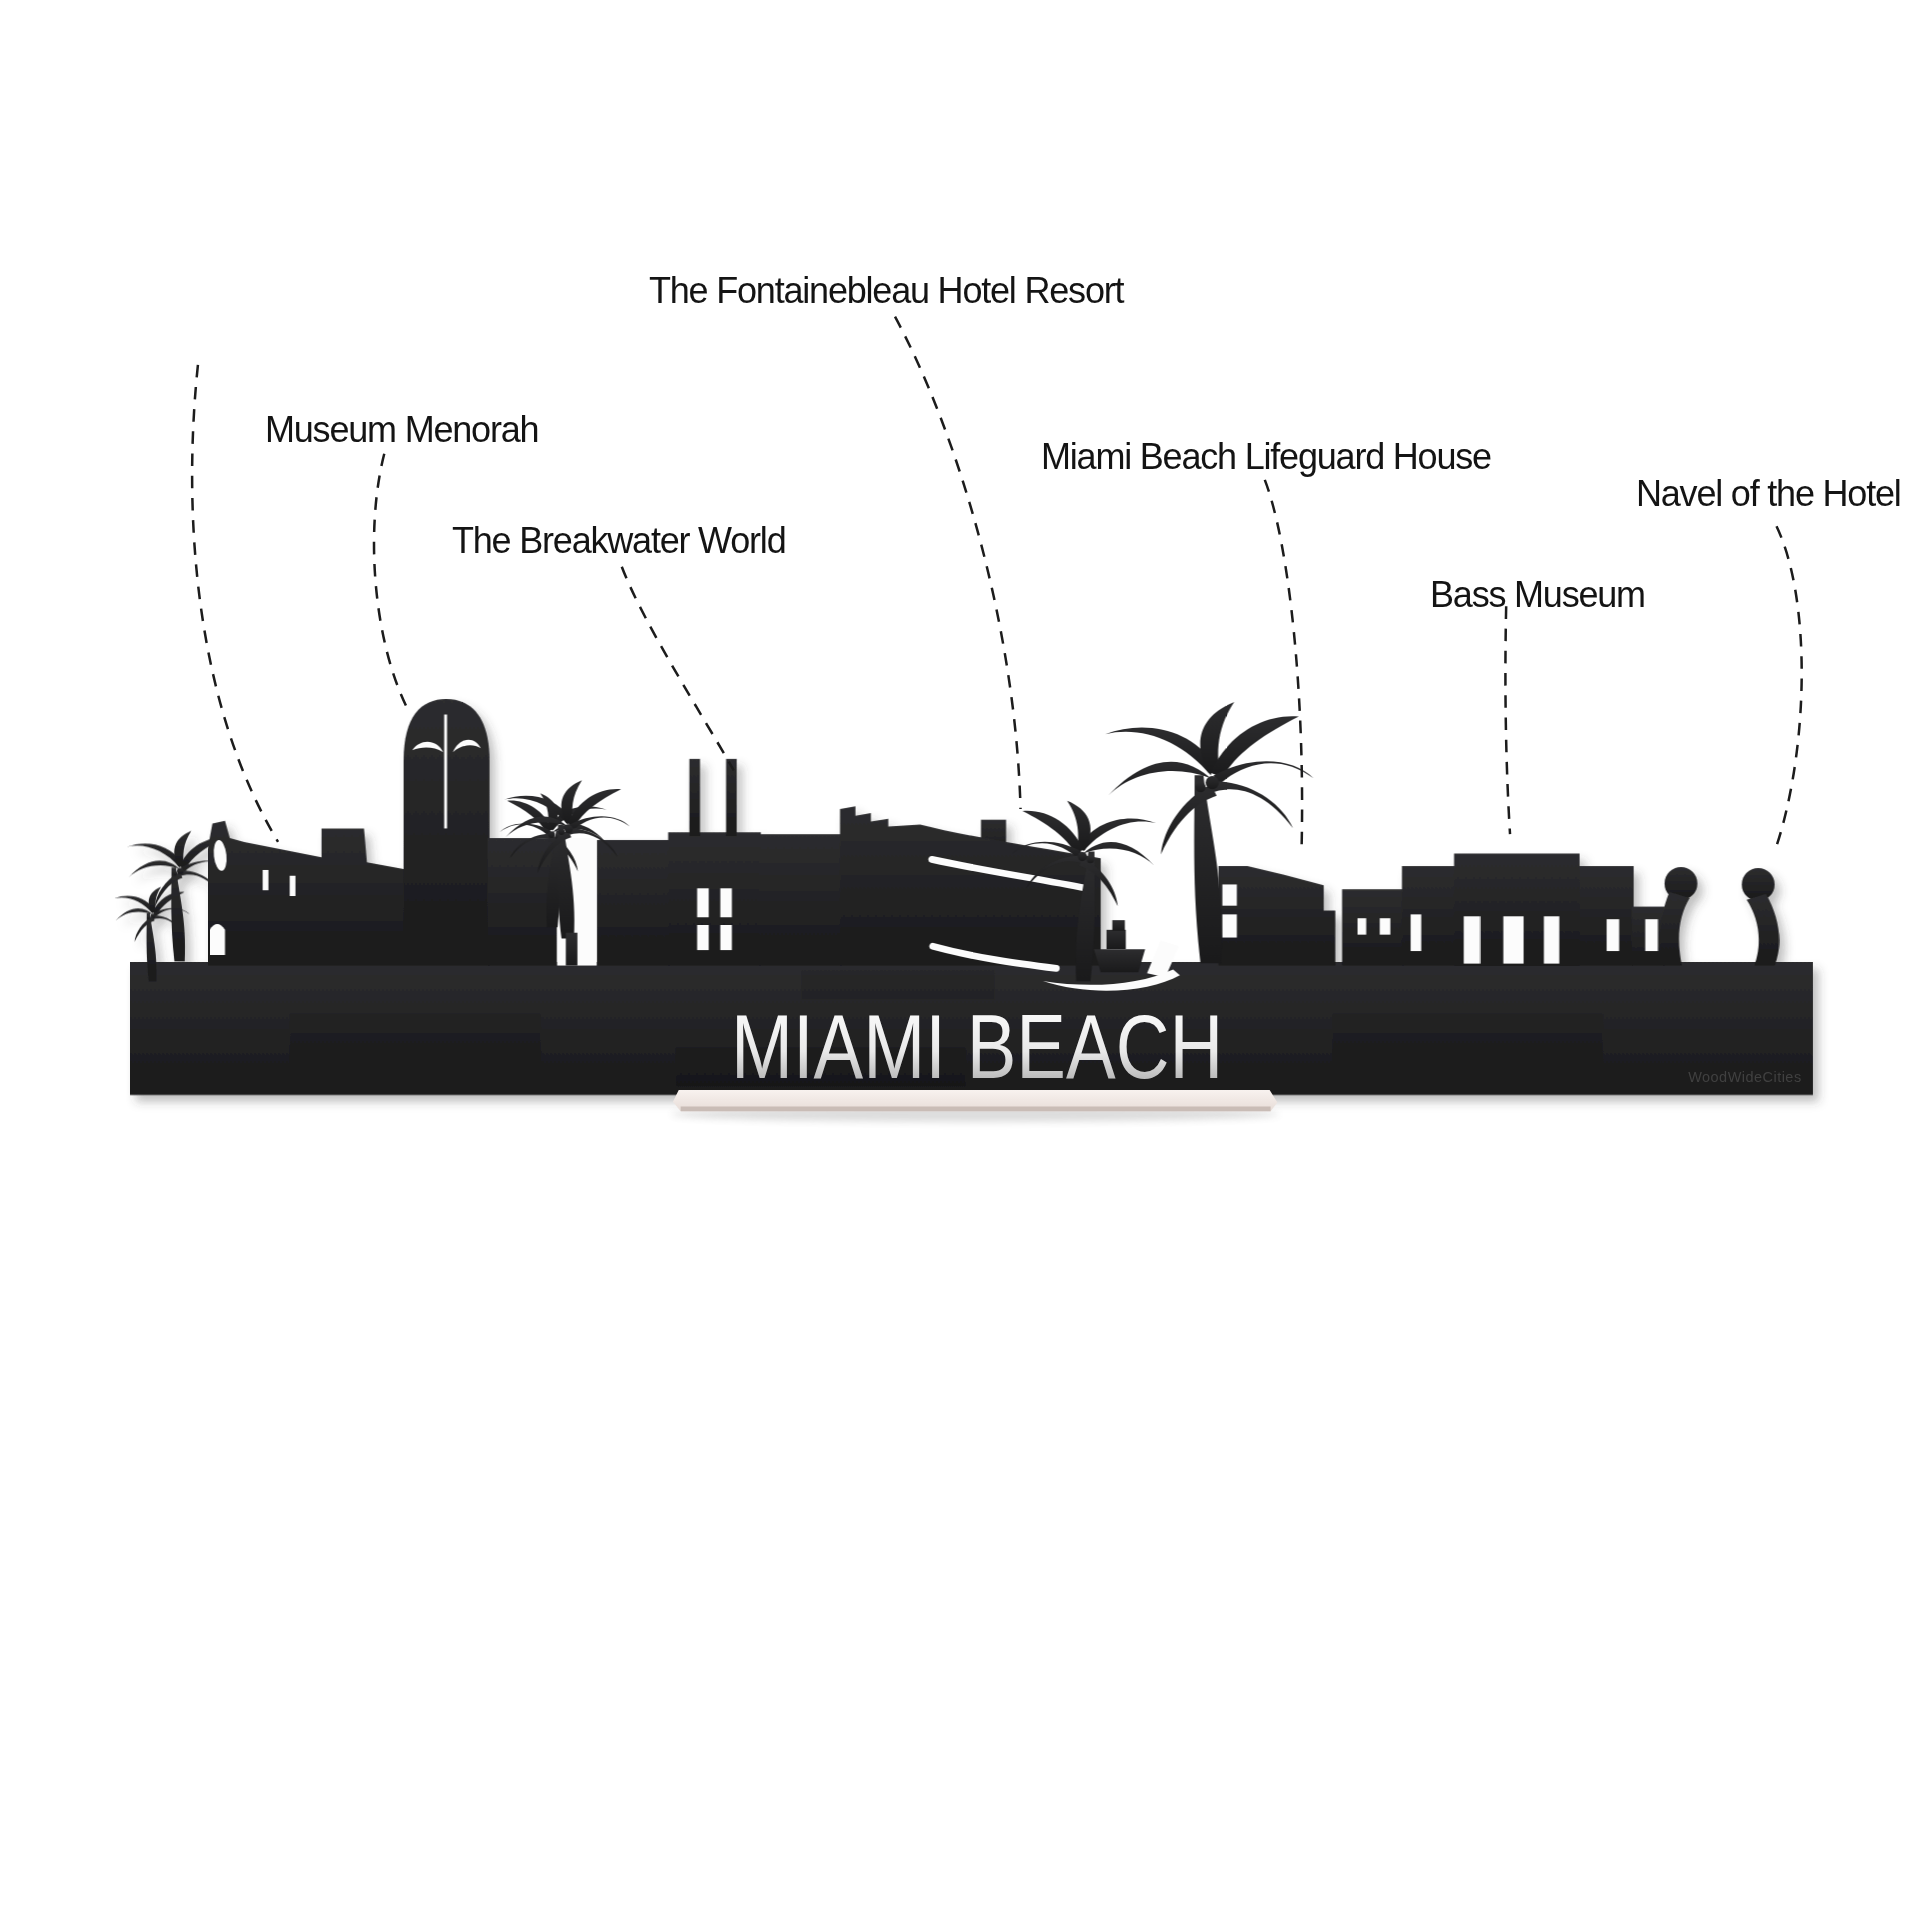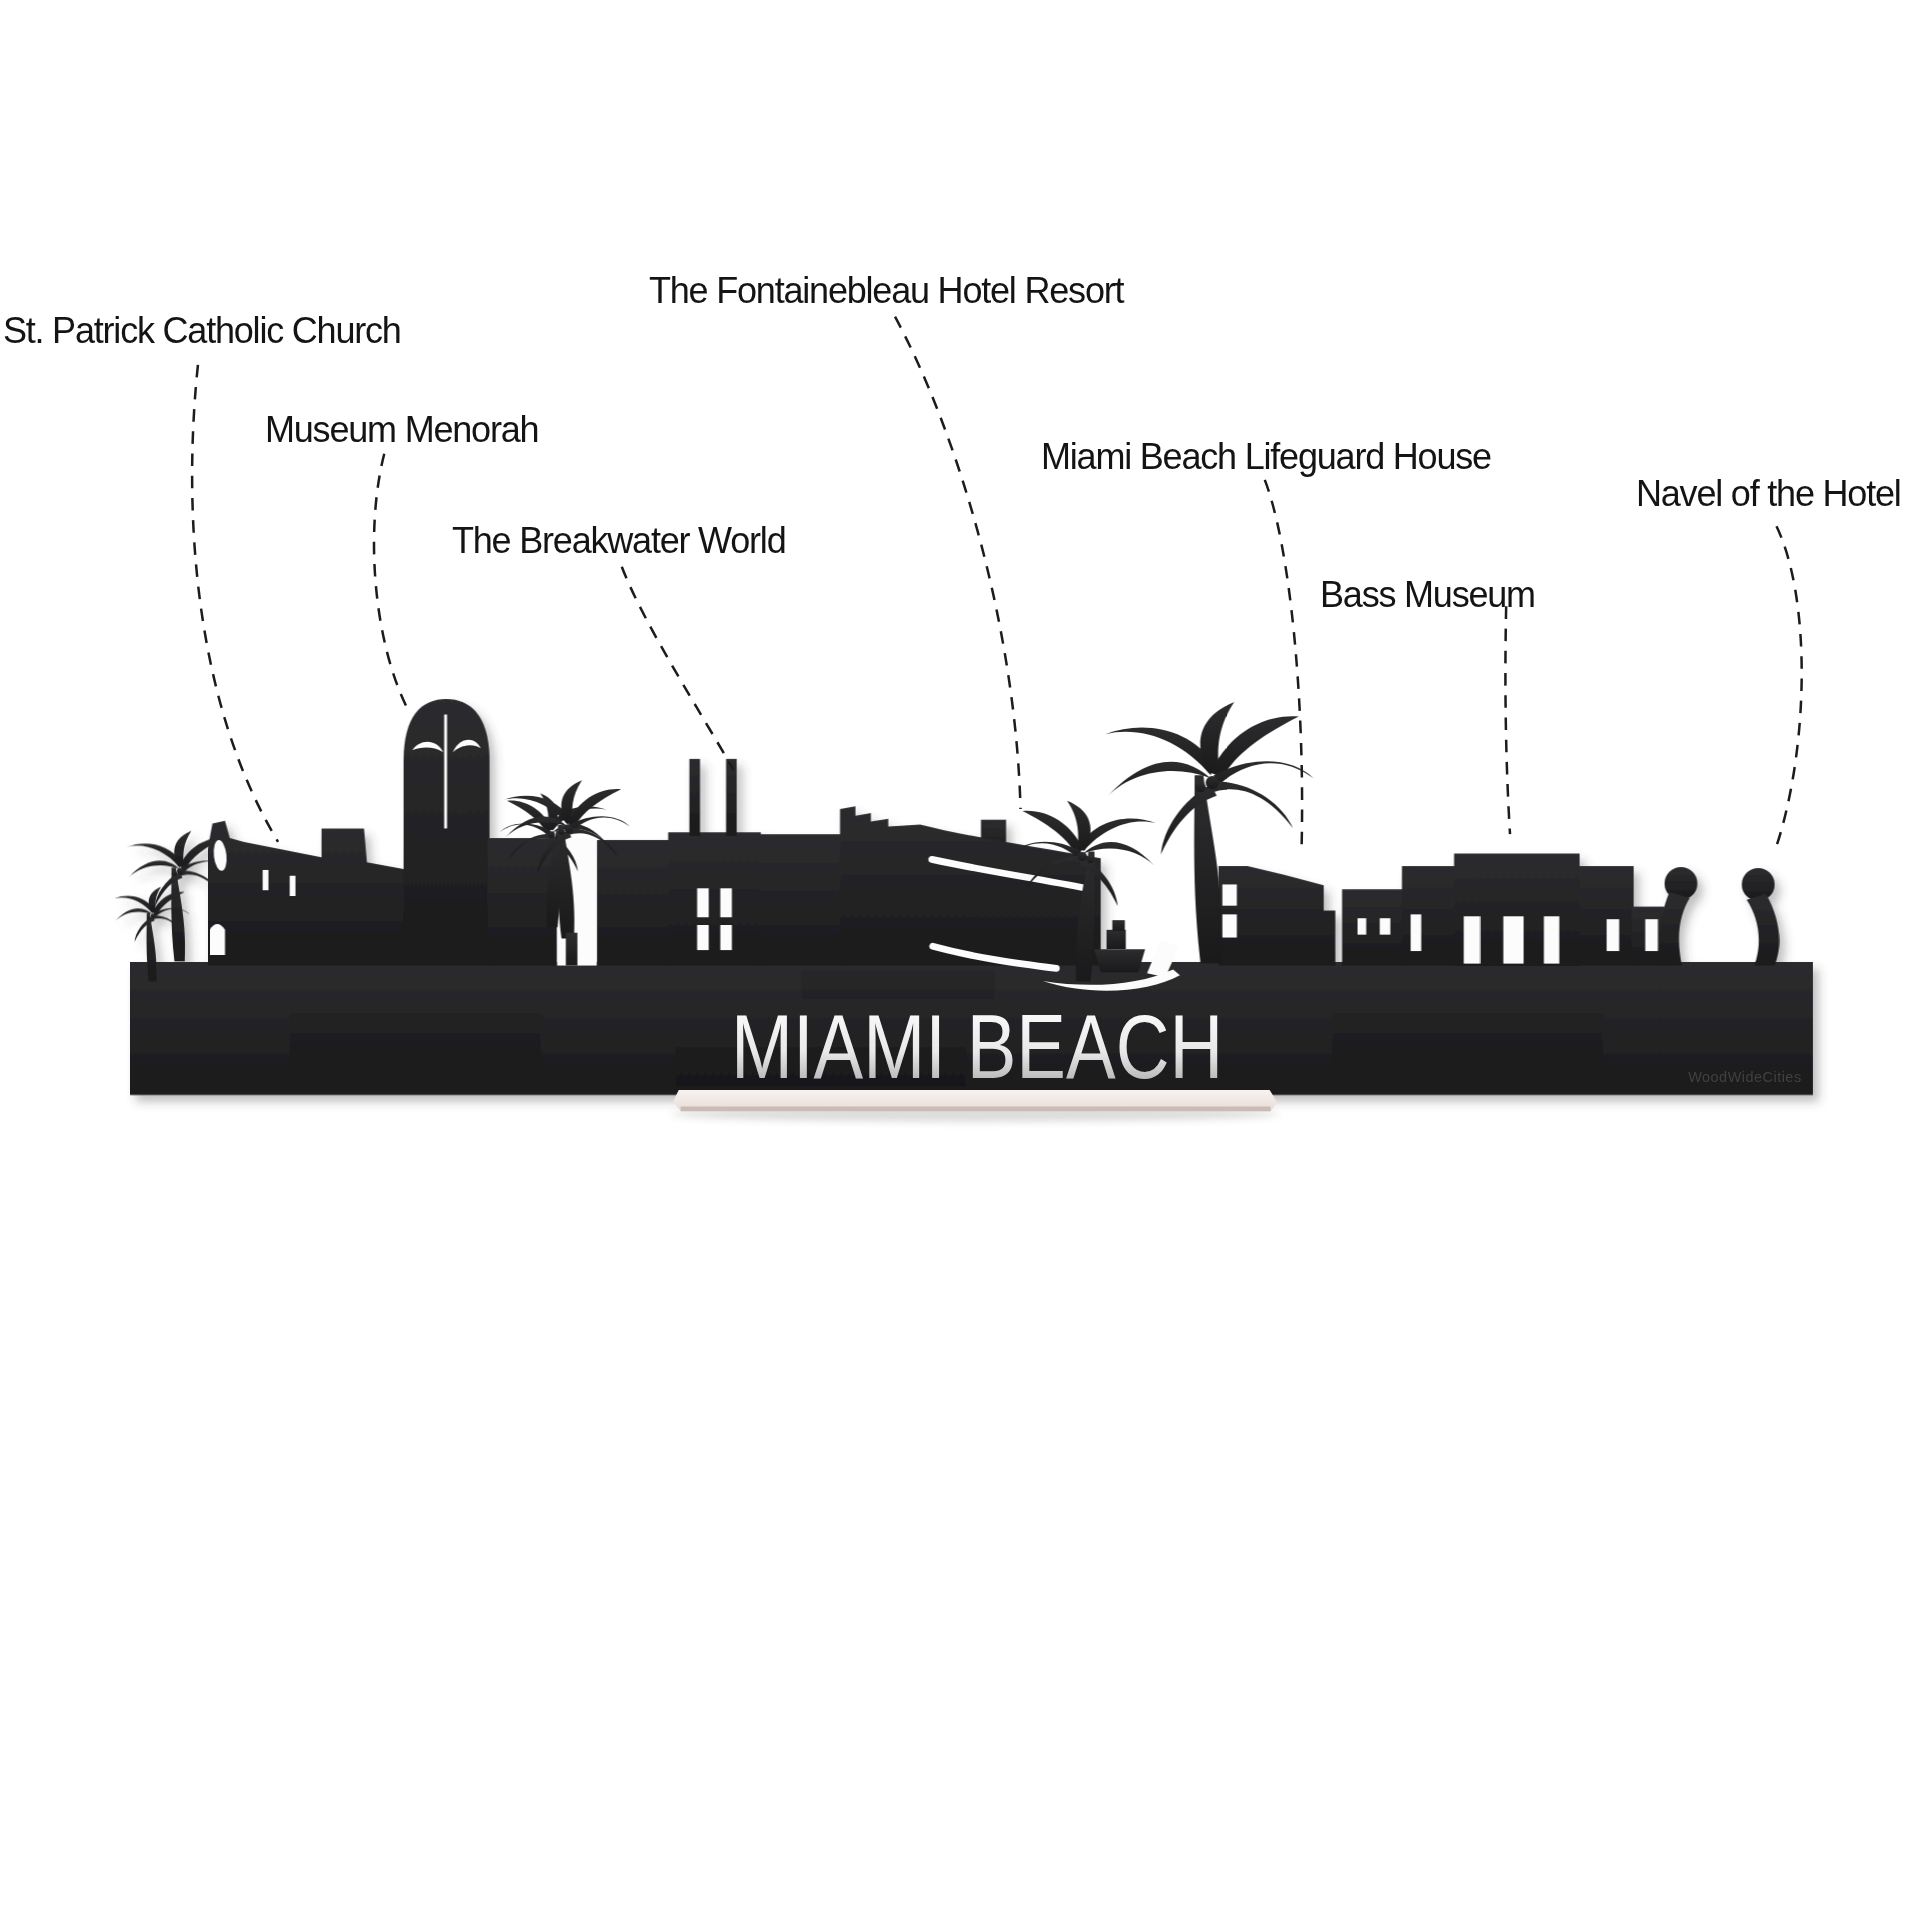--- a/index.html
+++ b/index.html
@@ -172,27 +172,26 @@
       <path d="M205,378 C190,520 198,722 288,872"></path>
       <path d="M398,470 C378,548 386,665 424,738"></path>
       <path d="M644,587 C666,645 726,738 760,798"></path>
       <path d="M927,328 C990,445 1052,645 1057,838"></path>
       <path d="M1310,497 C1336,565 1352,725 1348,882"></path>
       <path d="M1560,628 C1558,718 1560,800 1564,864"></path>
       <path d="M1840,545 C1878,625 1872,785 1838,882"></path>
     </g>
   </svg>
 
-  <div class="label" style="left:2.9px;top:310px">St. Patrick Catholic Church</div>
 
   <div class="label" style="left:265px;top:409px">Museum Menorah</div>
 
   <div class="label" style="left:452px;top:520px">The Breakwater World</div>
 
   <div class="label" style="left:1041px;top:436px">Miami Beach Lifeguard House</div>
 
   <div class="label" style="left:649px;top:270px">The Fontainebleau Hotel Resort</div>
 
-  <div class="label" style="left:1320px;top:574px">Bass Museum</div>
+  <div class="label" style="left:1430px;top:574px">Bass Museum</div>
 
   <div class="label" style="left:1636px;top:473px">Navel of the Hotel</div>
 </div>
 
 
 </body></html>

